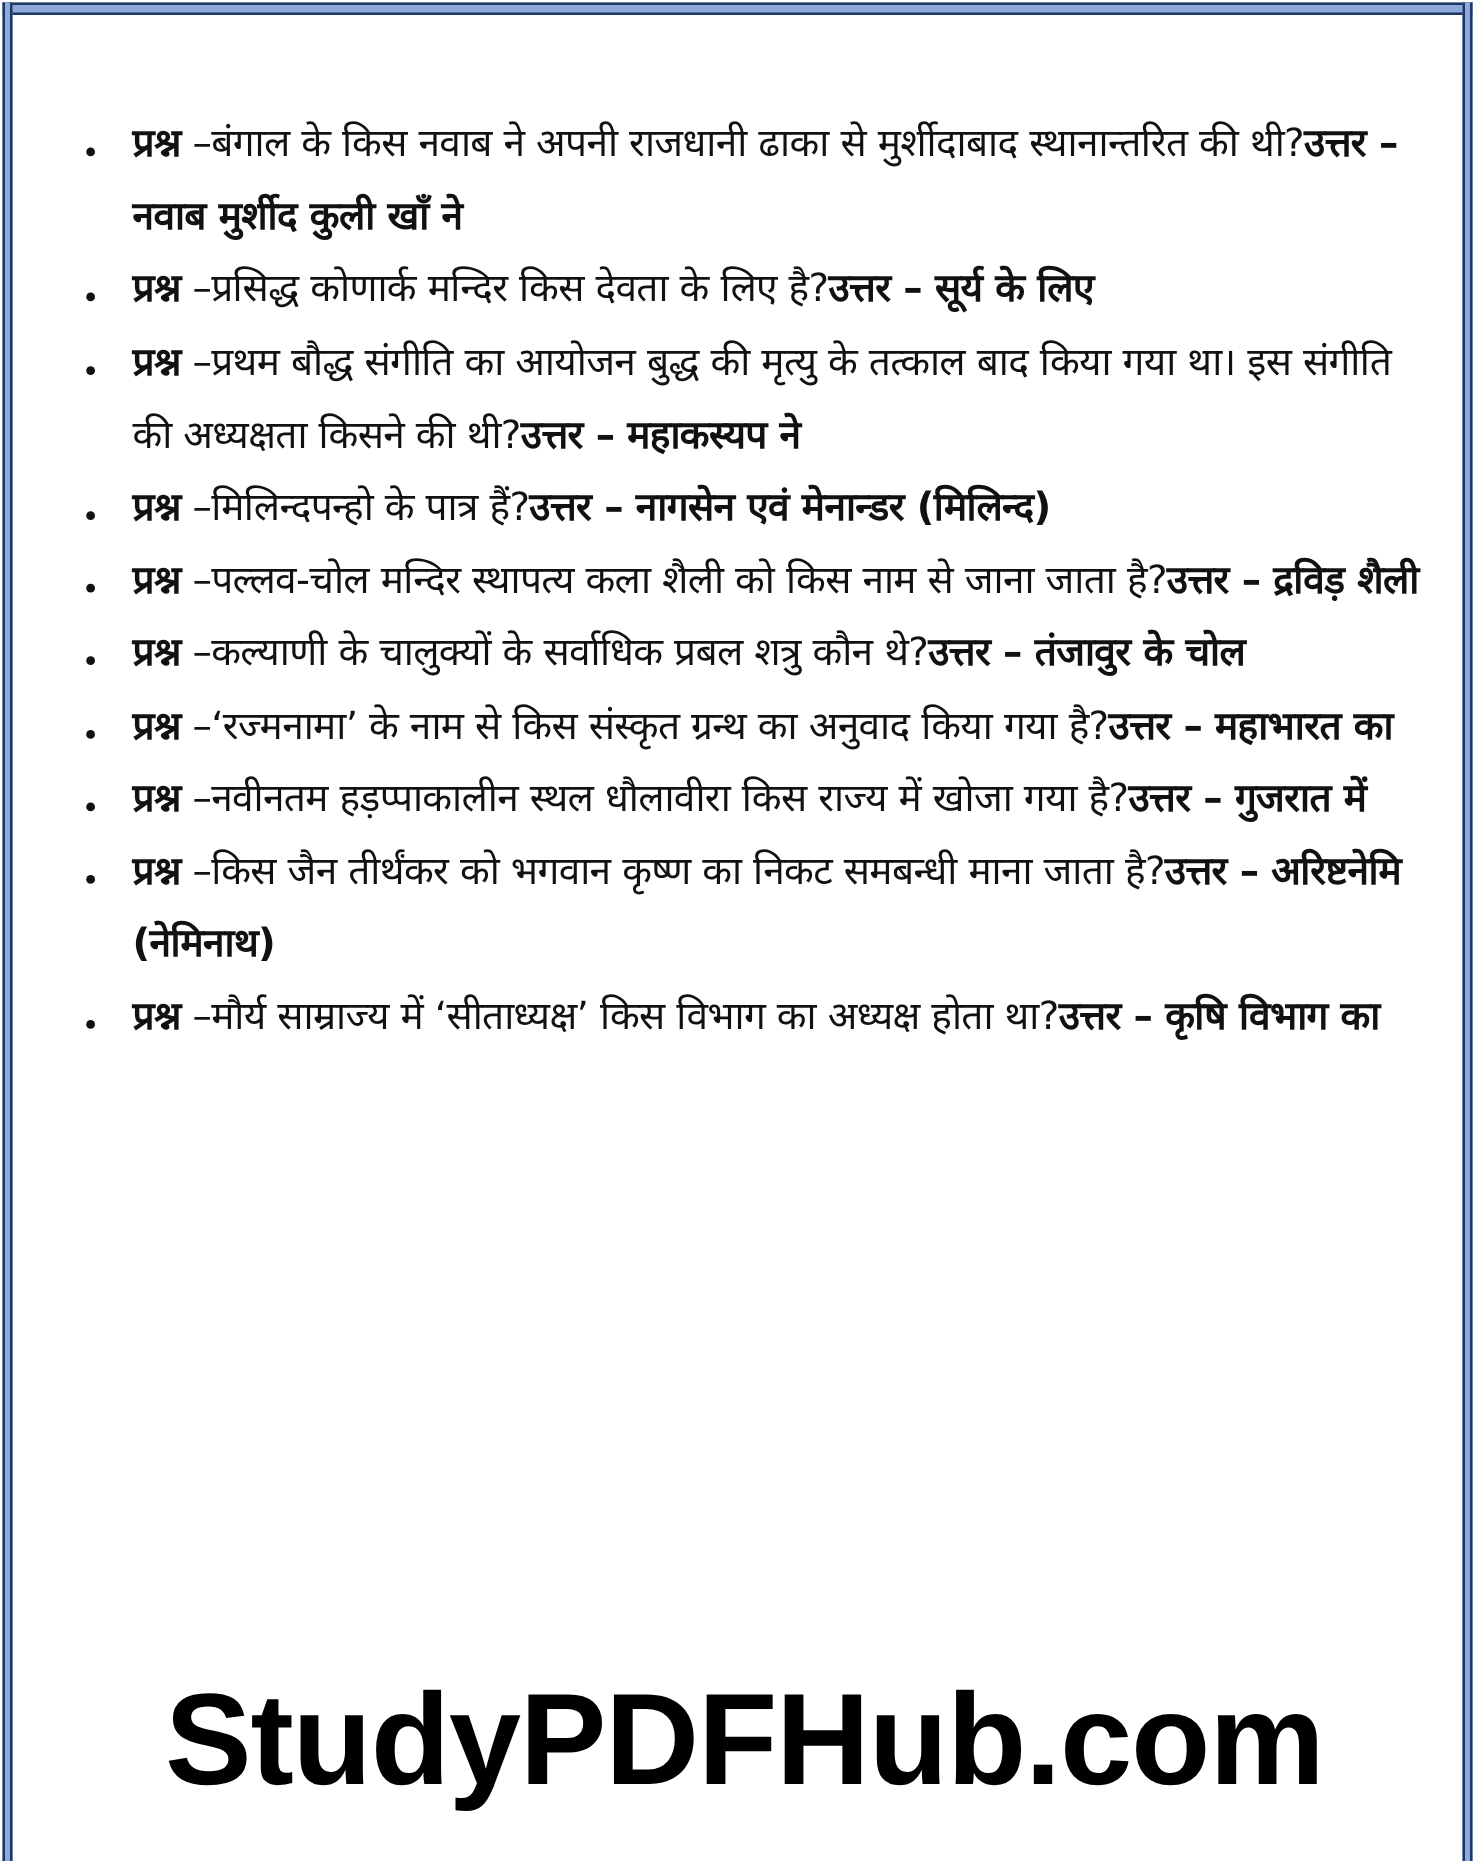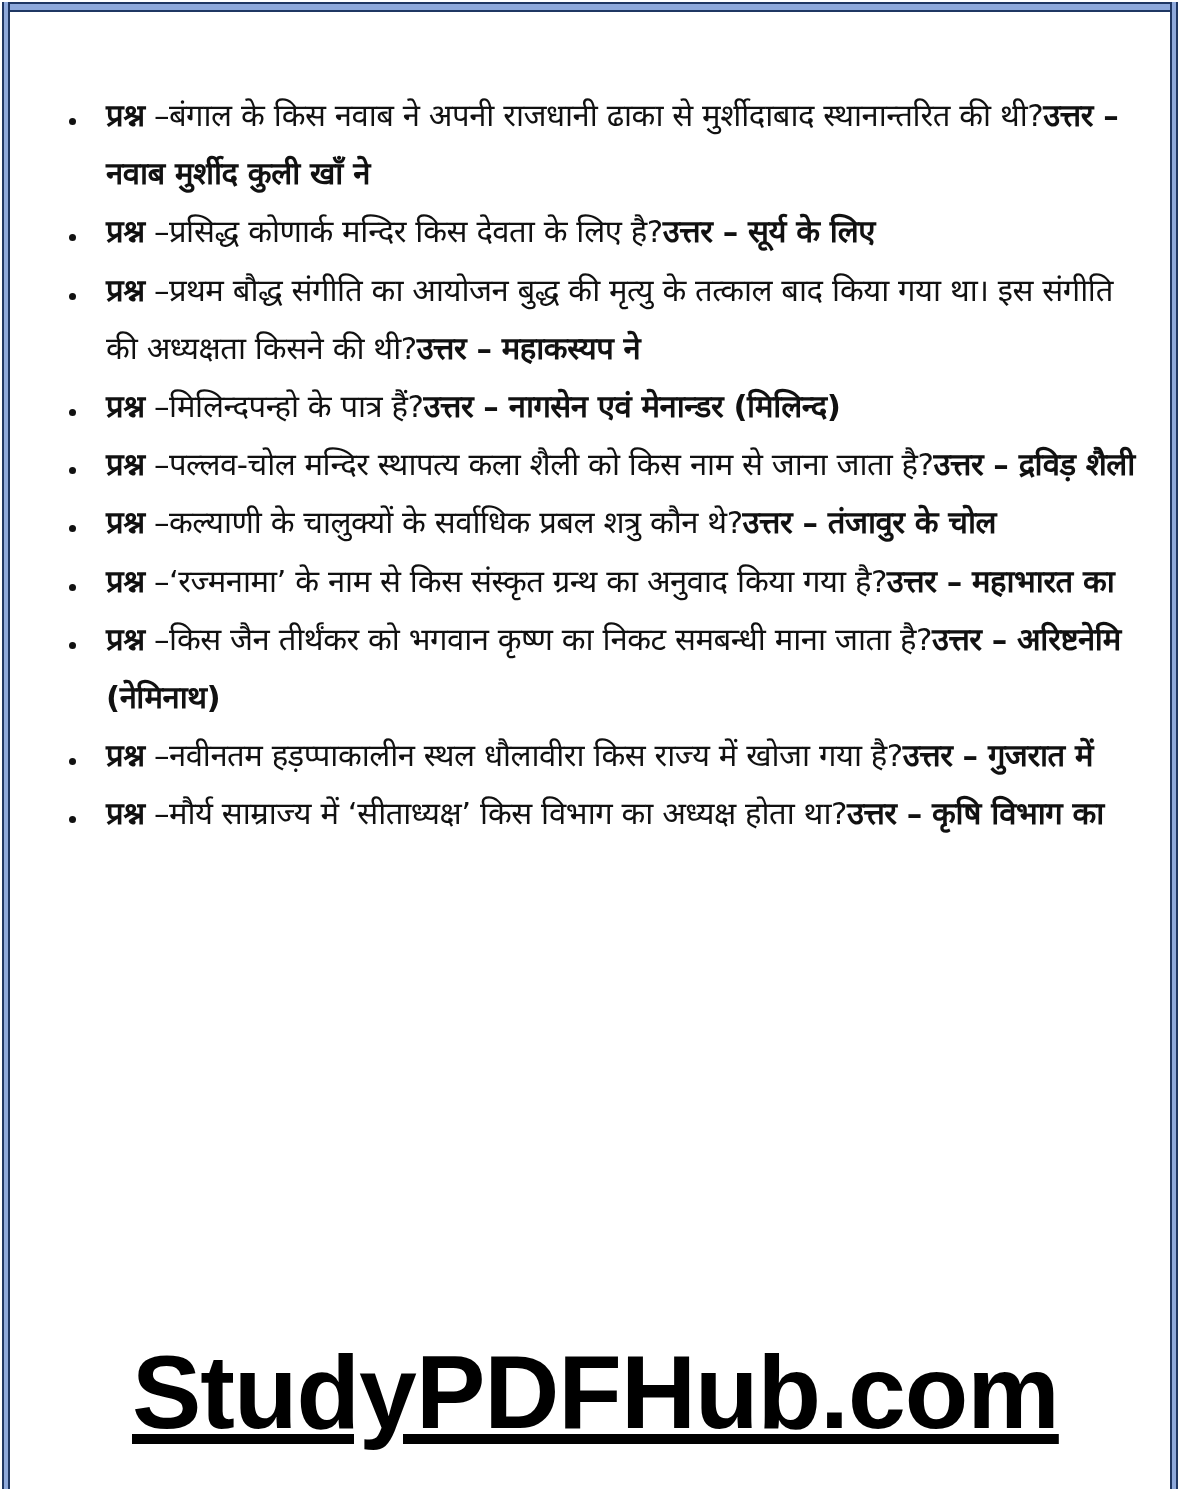--- a/index.html
+++ b/index.html
@@ -78,21 +78,20 @@
       position: absolute;
       left: 132px;
       top: 1340px;
       font-family: "Liberation Sans", sans-serif;
       font-weight: bold;
       font-size: 104px;
       line-height: 1;
       letter-spacing: -1px;
       color: #000000;
       white-space: nowrap;
-      text-decoration: underline;
     }
   </style>
 </head>
 <body>
 
 <div class="page-border-top"></div>
 <div class="page-border-left"></div>
 <div class="page-border-right"></div>
 
 <ul class="qa-list">
@@ -119,25 +118,25 @@
   <li class="qa-item">
     <span class="bullet"></span>
     <span class="q-label">प्रश्न</span><span> –</span><span>कल्याणी के चालुक्यों के सर्वाधिक प्रबल शत्रु कौन थे?</span><span class="a-label">उत्तर</span><span class="a-label"> – </span><span class="answer">तंजावुर के चोल</span>
   </li>
   <li class="qa-item">
     <span class="bullet"></span>
     <span class="q-label">प्रश्न</span><span> –</span><span>‘रज्मनामा’ के नाम से किस संस्कृत ग्रन्थ का अनुवाद किया गया है?</span><span class="a-label">उत्तर</span><span class="a-label"> – </span><span class="answer">महाभारत का</span>
   </li>
   <li class="qa-item">
     <span class="bullet"></span>
-    <span class="q-label">प्रश्न</span><span> –</span><span>किस जैन तीर्थंकर को भगवान कृष्ण का निकट समबन्धी माना जाता है?</span><span class="a-label">उत्तर</span><span class="a-label"> – </span><span class="answer">अरिष्टनेमि (नेमिनाथ)</span>
+    <span class="q-label">प्रश्न</span><span> –</span><span>नवीनतम हड़प्पाकालीन स्थल धौलावीरा किस राज्य में खोजा गया है?</span><span class="a-label">उत्तर</span><span class="a-label"> – </span><span class="answer">गुजरात में</span>
   </li>
   <li class="qa-item">
     <span class="bullet"></span>
-    <span class="q-label">प्रश्न</span><span> –</span><span>नवीनतम हड़प्पाकालीन स्थल धौलावीरा किस राज्य में खोजा गया है?</span><span class="a-label">उत्तर</span><span class="a-label"> – </span><span class="answer">गुजरात में</span>
+    <span class="q-label">प्रश्न</span><span> –</span><span>किस जैन तीर्थंकर को भगवान कृष्ण का निकट समबन्धी माना जाता है?</span><span class="a-label">उत्तर</span><span class="a-label"> – </span><span class="answer">अरिष्टनेमि (नेमिनाथ)</span>
   </li>
   <li class="qa-item">
     <span class="bullet"></span>
     <span class="q-label">प्रश्न</span><span> –</span><span>मौर्य साम्राज्य में ‘सीताध्यक्ष’ किस विभाग का अध्यक्ष होता था?</span><span class="a-label">उत्तर</span><span class="a-label"> – </span><span class="answer">कृषि विभाग का</span>
   </li>
 </ul>
 
 <div class="watermark">StudyPDFHub.com</div>
 
 </body></html>

